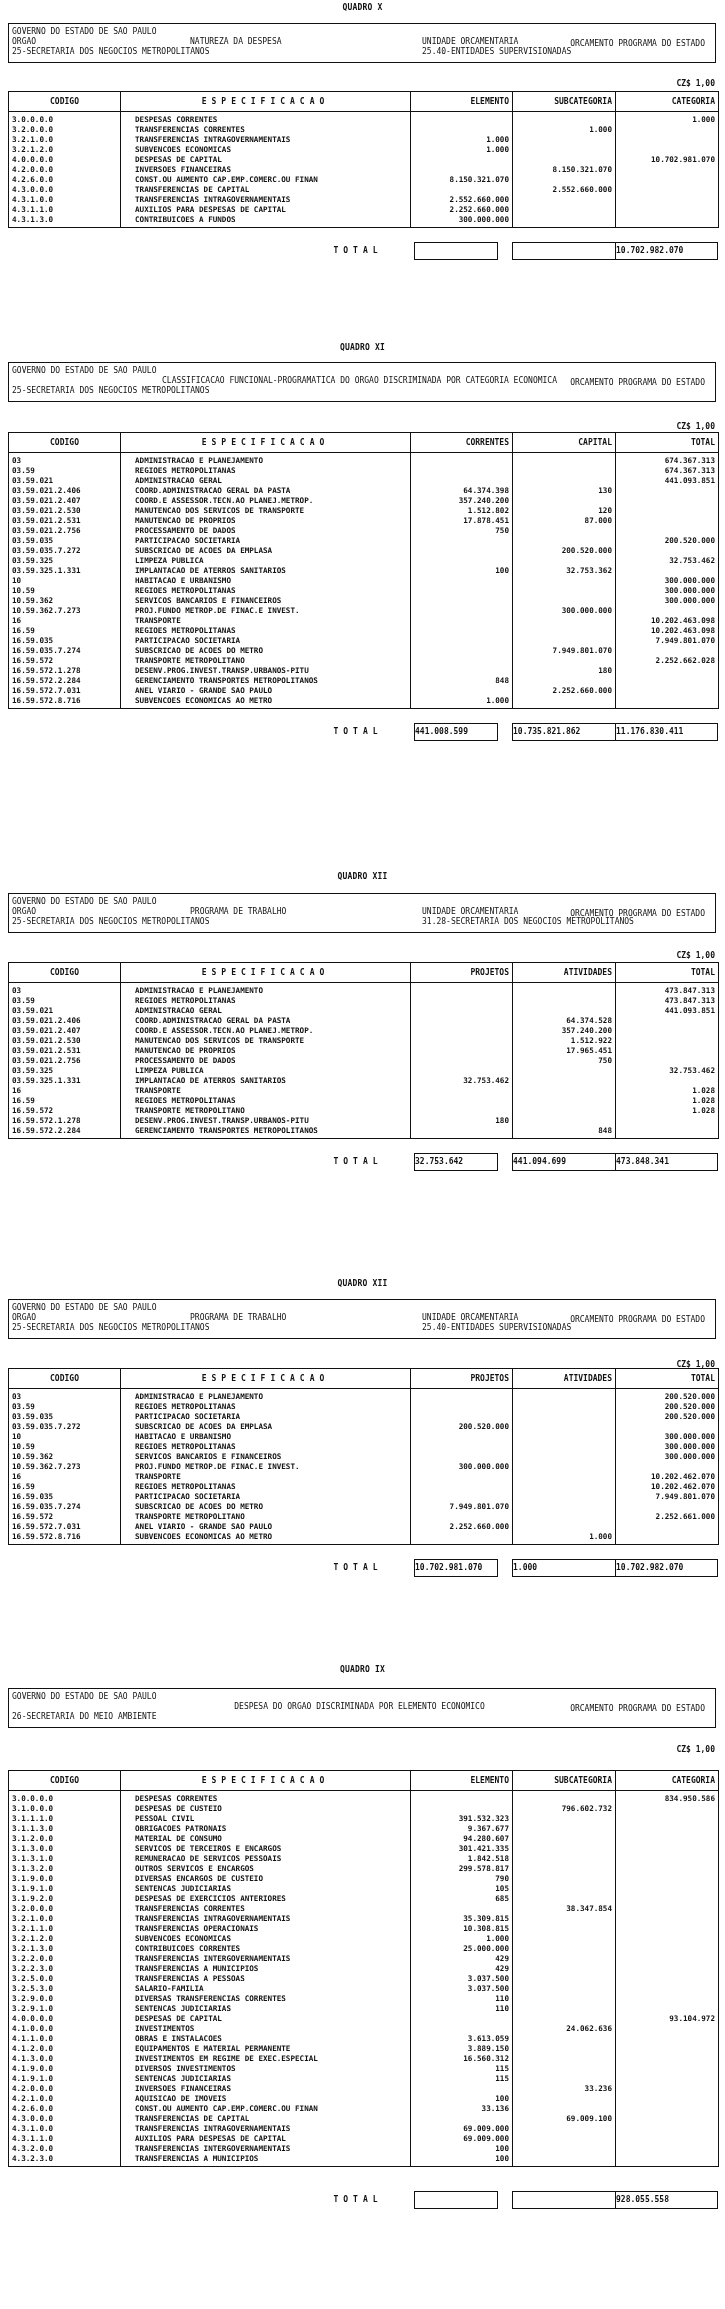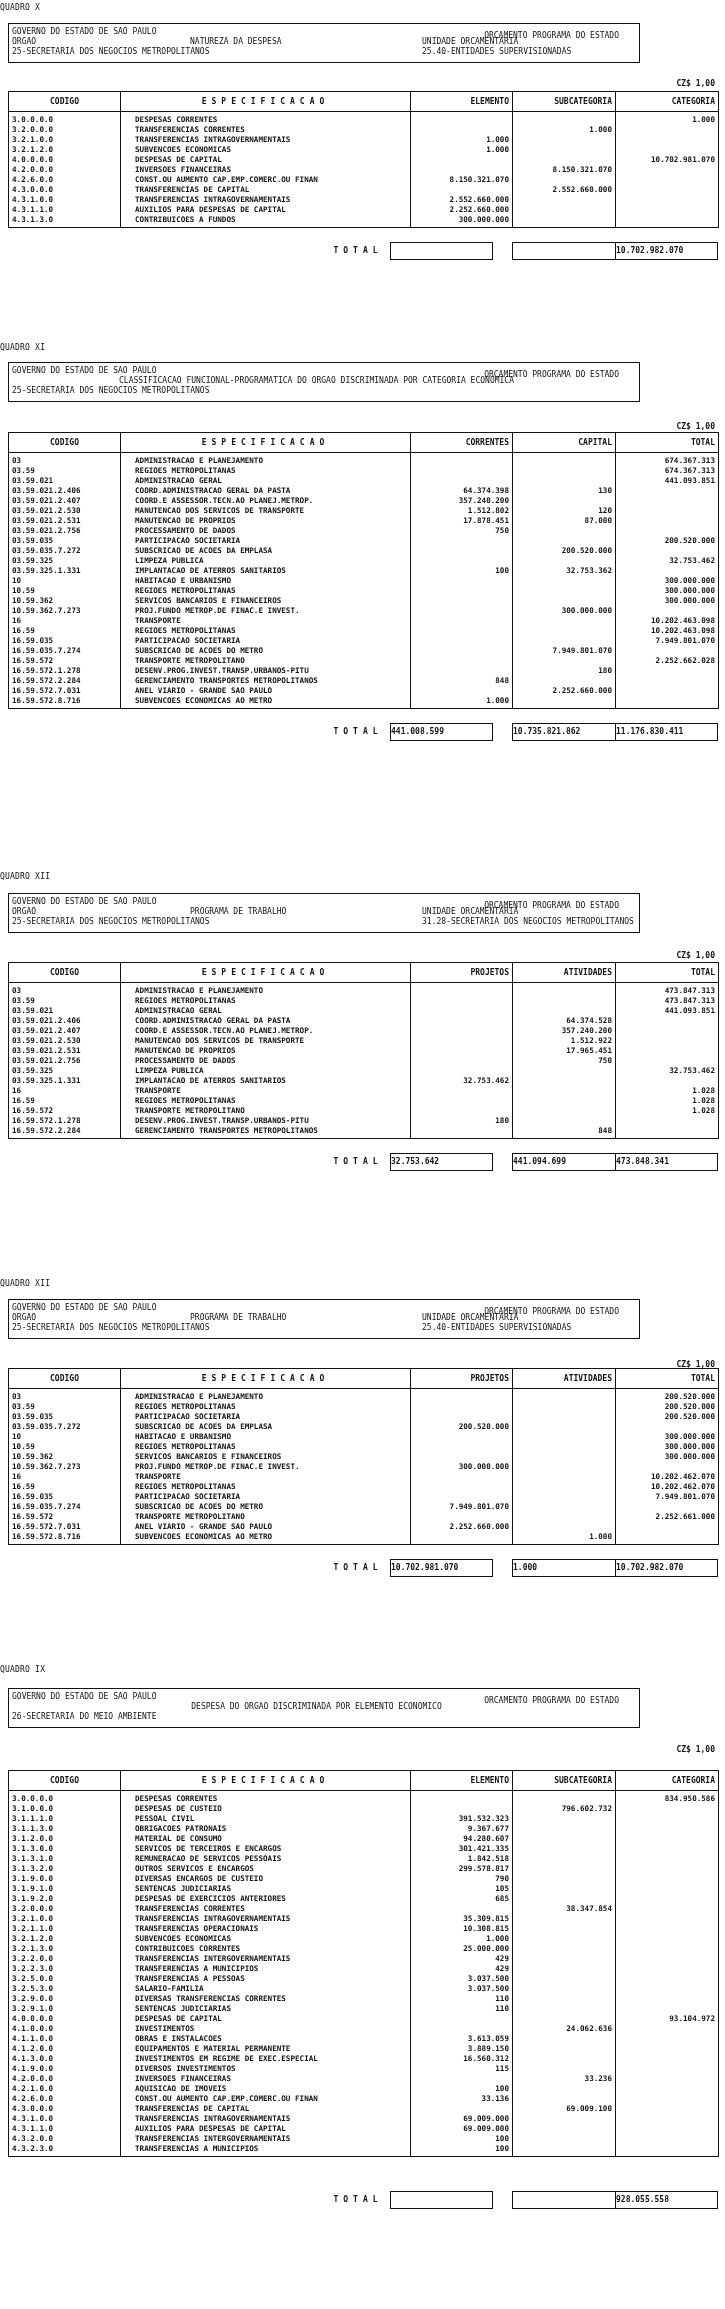--- a/index.html
+++ b/index.html
@@ -1,23 +1,23 @@
 <!DOCTYPE html>
 <html><head>
 <meta charset="utf-8">
 <style>
   html, body { margin:0; padding:0; background:#fff; }
   body { width:725px; height:2309px; position:relative; overflow:hidden;
          font-family:"DejaVu Sans Mono","Liberation Mono",monospace; color:#111; }
   .q { position:absolute; left:0; width:725px; }
-  .qtitle { text-align:left; font-size:8px; font-weight:normal; letter-spacing:0.2px; }
-  .hdr { position:absolute; left:8px; width:632px; border:1.5px solid #111; box-sizing:border-box;
-         font-size:8px; line-height:10px; padding:3px 18px 2px 3px; }
+  .qtitle { text-align:center; font-size:8px; font-weight:bold; letter-spacing:0.2px; }
+  .hdr { position:absolute; left:8px; width:708px; border:1.5px solid #111; box-sizing:border-box;
+         font-size:8px; line-height:10px; padding:3px 8px 2px 3px; }
   .hdr .line { position:relative; height:10px; white-space:pre; }
-  .hdr .r { position:absolute; right:2px; top:4px; }
+  .hdr .r { position:absolute; right:2px; top:12px; }
   .hdr .m { position:absolute; left:178px; top:0; }
   .hdr .m2 { position:absolute; left:380px; top:0; }
   .hdr .c { position:absolute; left:0; right:0; text-align:center; top:0; }
   .currency { position:absolute; right:10px; font-size:8px; font-weight:bold; }
   table.t { position:absolute; left:8px; width:710px; border-collapse:collapse; table-layout:fixed;
             font-size:7.6px; font-weight:bold; }
   table.t col.c1 { width:112px; } table.t col.c2 { width:290px; }
   table.t col.c3 { width:102px; } table.t col.c4 { width:103px; } table.t col.c5 { width:103px; }
   table.t th { border:1.5px solid #111; height:19px; font-weight:bold; font-size:8px; padding:0 3px; }
   table.t th.spec { letter-spacing:5px; text-align:center; }
@@ -26,21 +26,21 @@
   table.t td { border-left:1.5px solid #111; border-right:1.5px solid #111; height:10px; line-height:10px;
                padding:0 3px; white-space:nowrap; overflow:hidden; }
   table.t td.num { text-align:right; }
   table.t td.spec { padding-left:14px; }
   table.t tr.first td { padding-top:3px; }
   table.t tr.last td { border-bottom:1.5px solid #111; padding-bottom:2px; }
   .totalrow { position:absolute; left:8px; width:710px; height:18px; font-size:8px; font-weight:bold; }
   .totalrow .lbl { position:absolute; left:300px; width:100px; text-align:center; letter-spacing:5px; top:4px; }
   .totalrow .box { position:absolute; top:0; height:18px; border:1.5px solid #111; box-sizing:border-box;
                    padding-right:3px; line-height:15px; }
-  .totalrow .b3 { left:382px; width:103px; }
+  .totalrow .b3 { left:406px; width:84px; }
   .totalrow .b4 { left:504px; width:104px; }
   .totalrow .b5 { left:607px; width:103px; }
 </style>
 </head>
 <body>
 
 <div id="page">
     <div class="q qtitle" style="top: 3px;">QUADRO X</div>
     <div class="hdr" style="top: 23px; height: 40px;">
       <div class="line"><span>GOVERNO DO ESTADO DE SAO PAULO</span><span class="r">ORCAMENTO PROGRAMA DO ESTADO</span></div>
@@ -850,20 +850,27 @@
           <td class="num"></td>
         </tr>
         <tr>
           <td>4.1.9.0.0</td>
           <td class="spec">DIVERSOS INVESTIMENTOS</td>
           <td class="num">115</td>
           <td class="num"></td>
           <td class="num"></td>
         </tr>
         <tr>
+          <td>4.1.9.1.0</td>
+          <td class="spec">SENTENCAS JUDICIARIAS</td>
+          <td class="num">115</td>
+          <td class="num"></td>
+          <td class="num"></td>
+        </tr>
+        <tr>
           <td>4.2.0.0.0</td>
           <td class="spec">INVERSOES FINANCEIRAS</td>
           <td class="num"></td>
           <td class="num">33.236</td>
           <td class="num"></td>
         </tr>
         <tr>
           <td>4.2.1.0.0</td>
           <td class="spec">AQUISICAO DE IMOVEIS</td>
           <td class="num">100</td>

